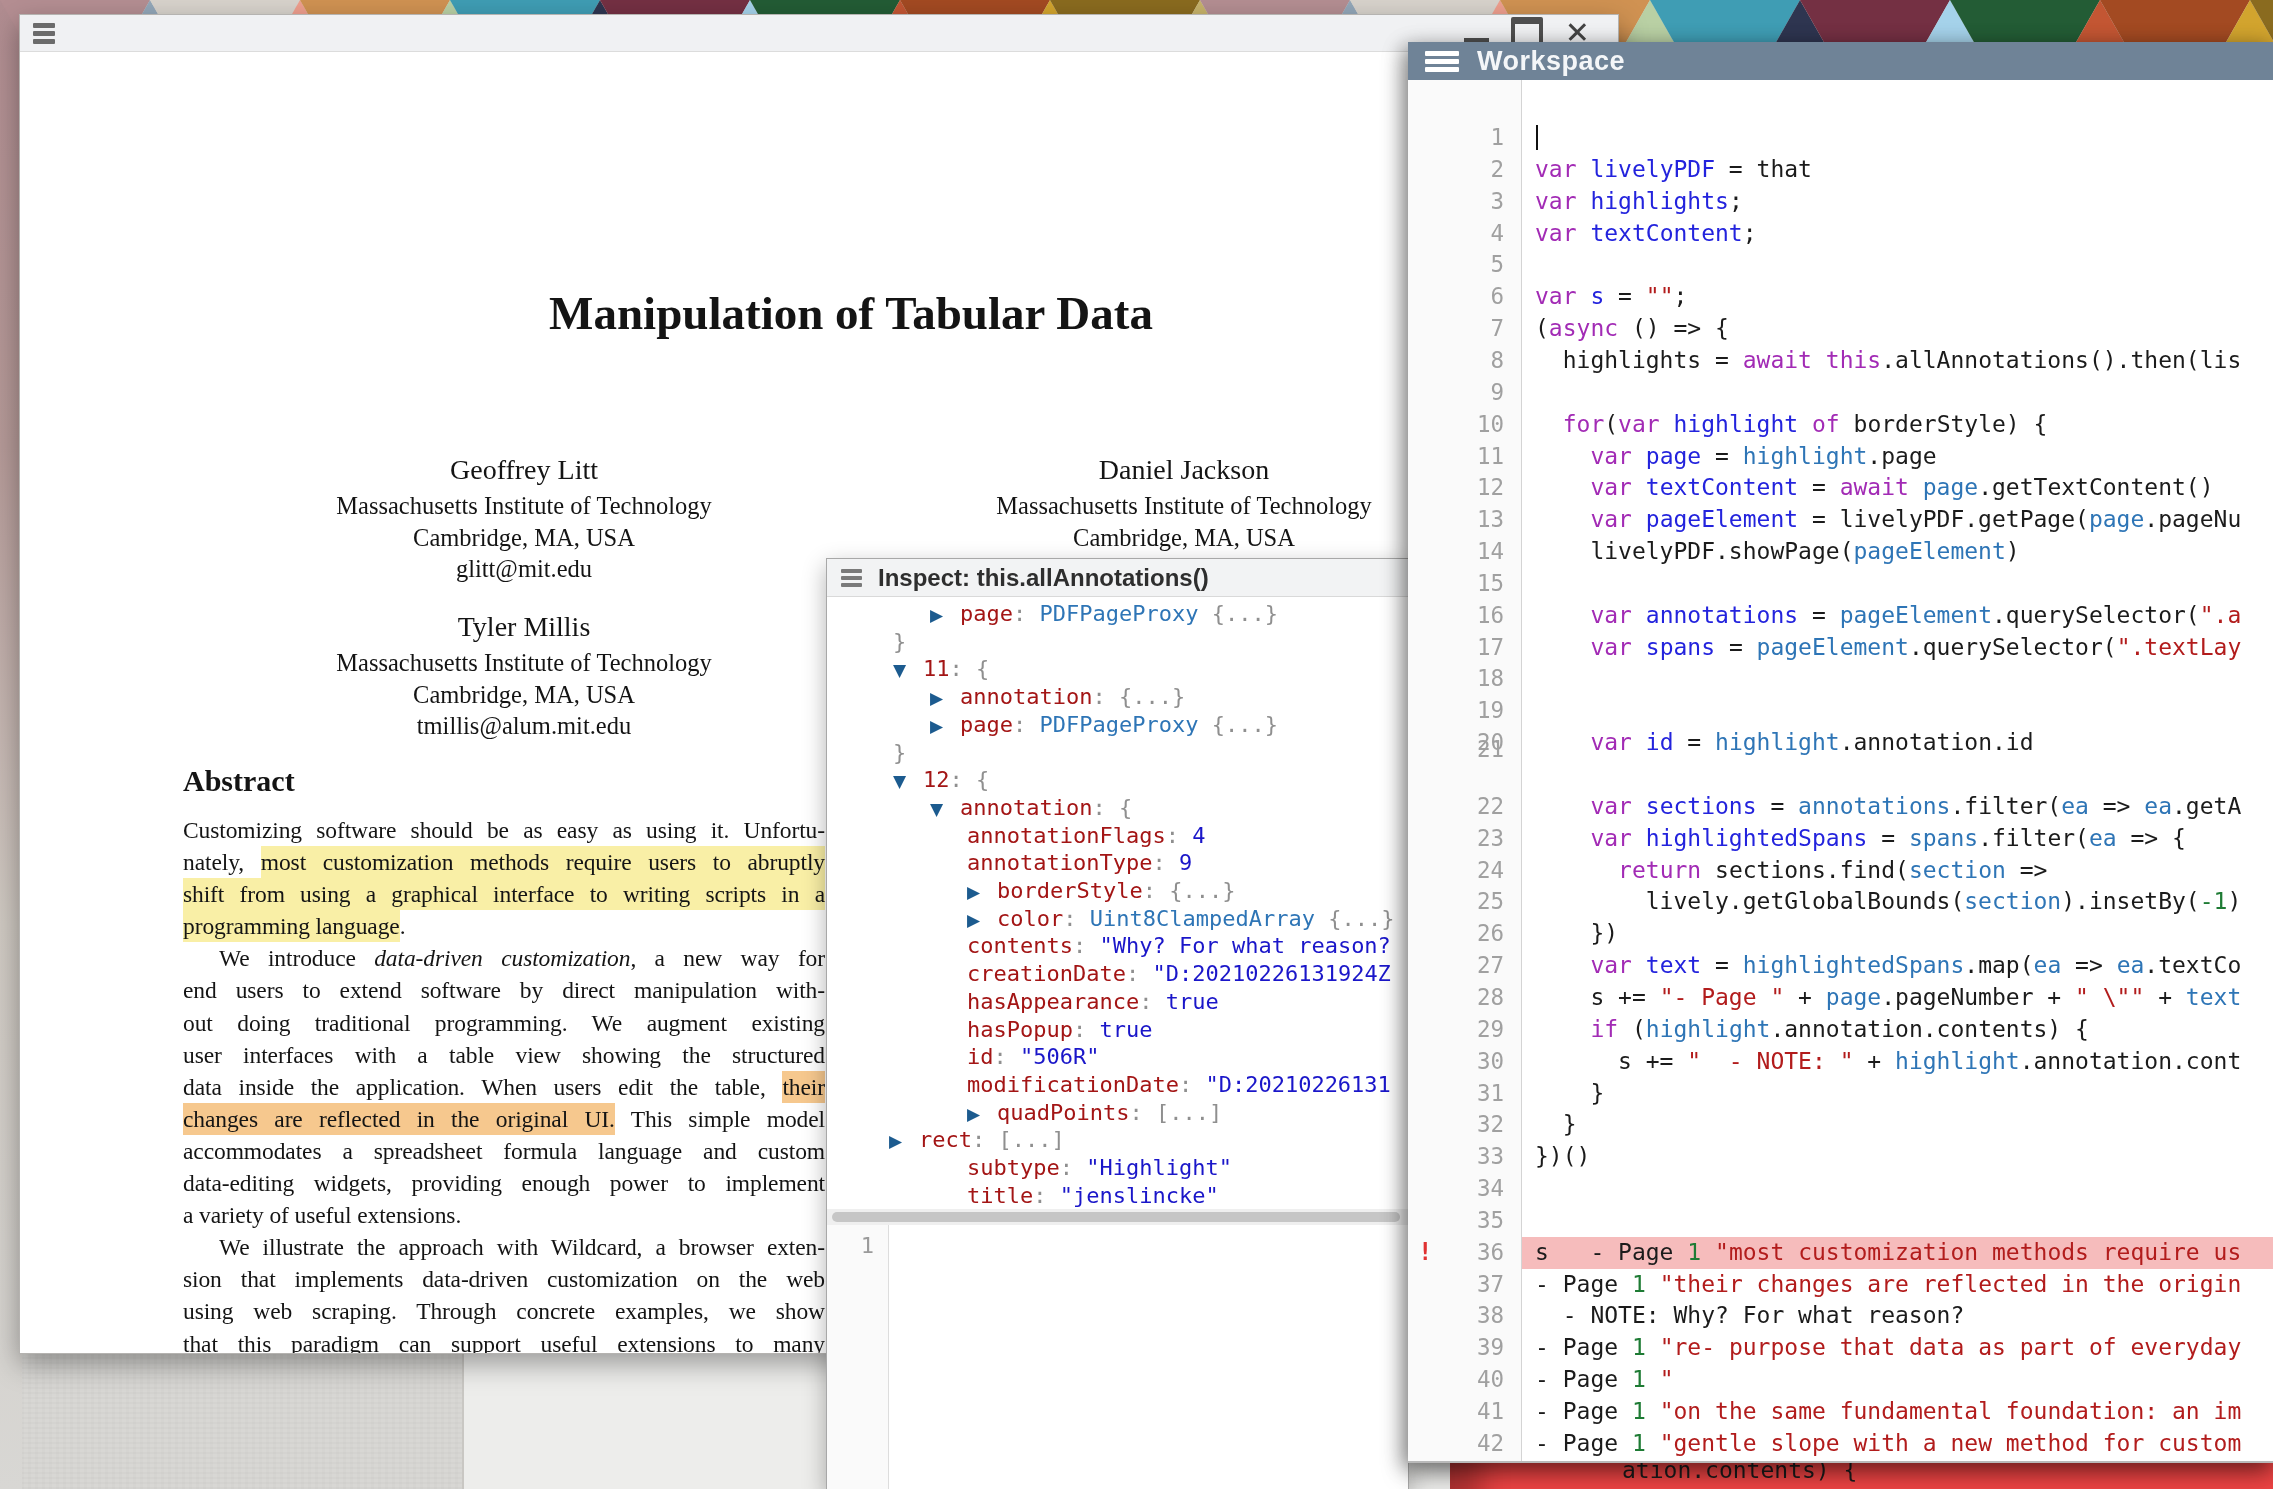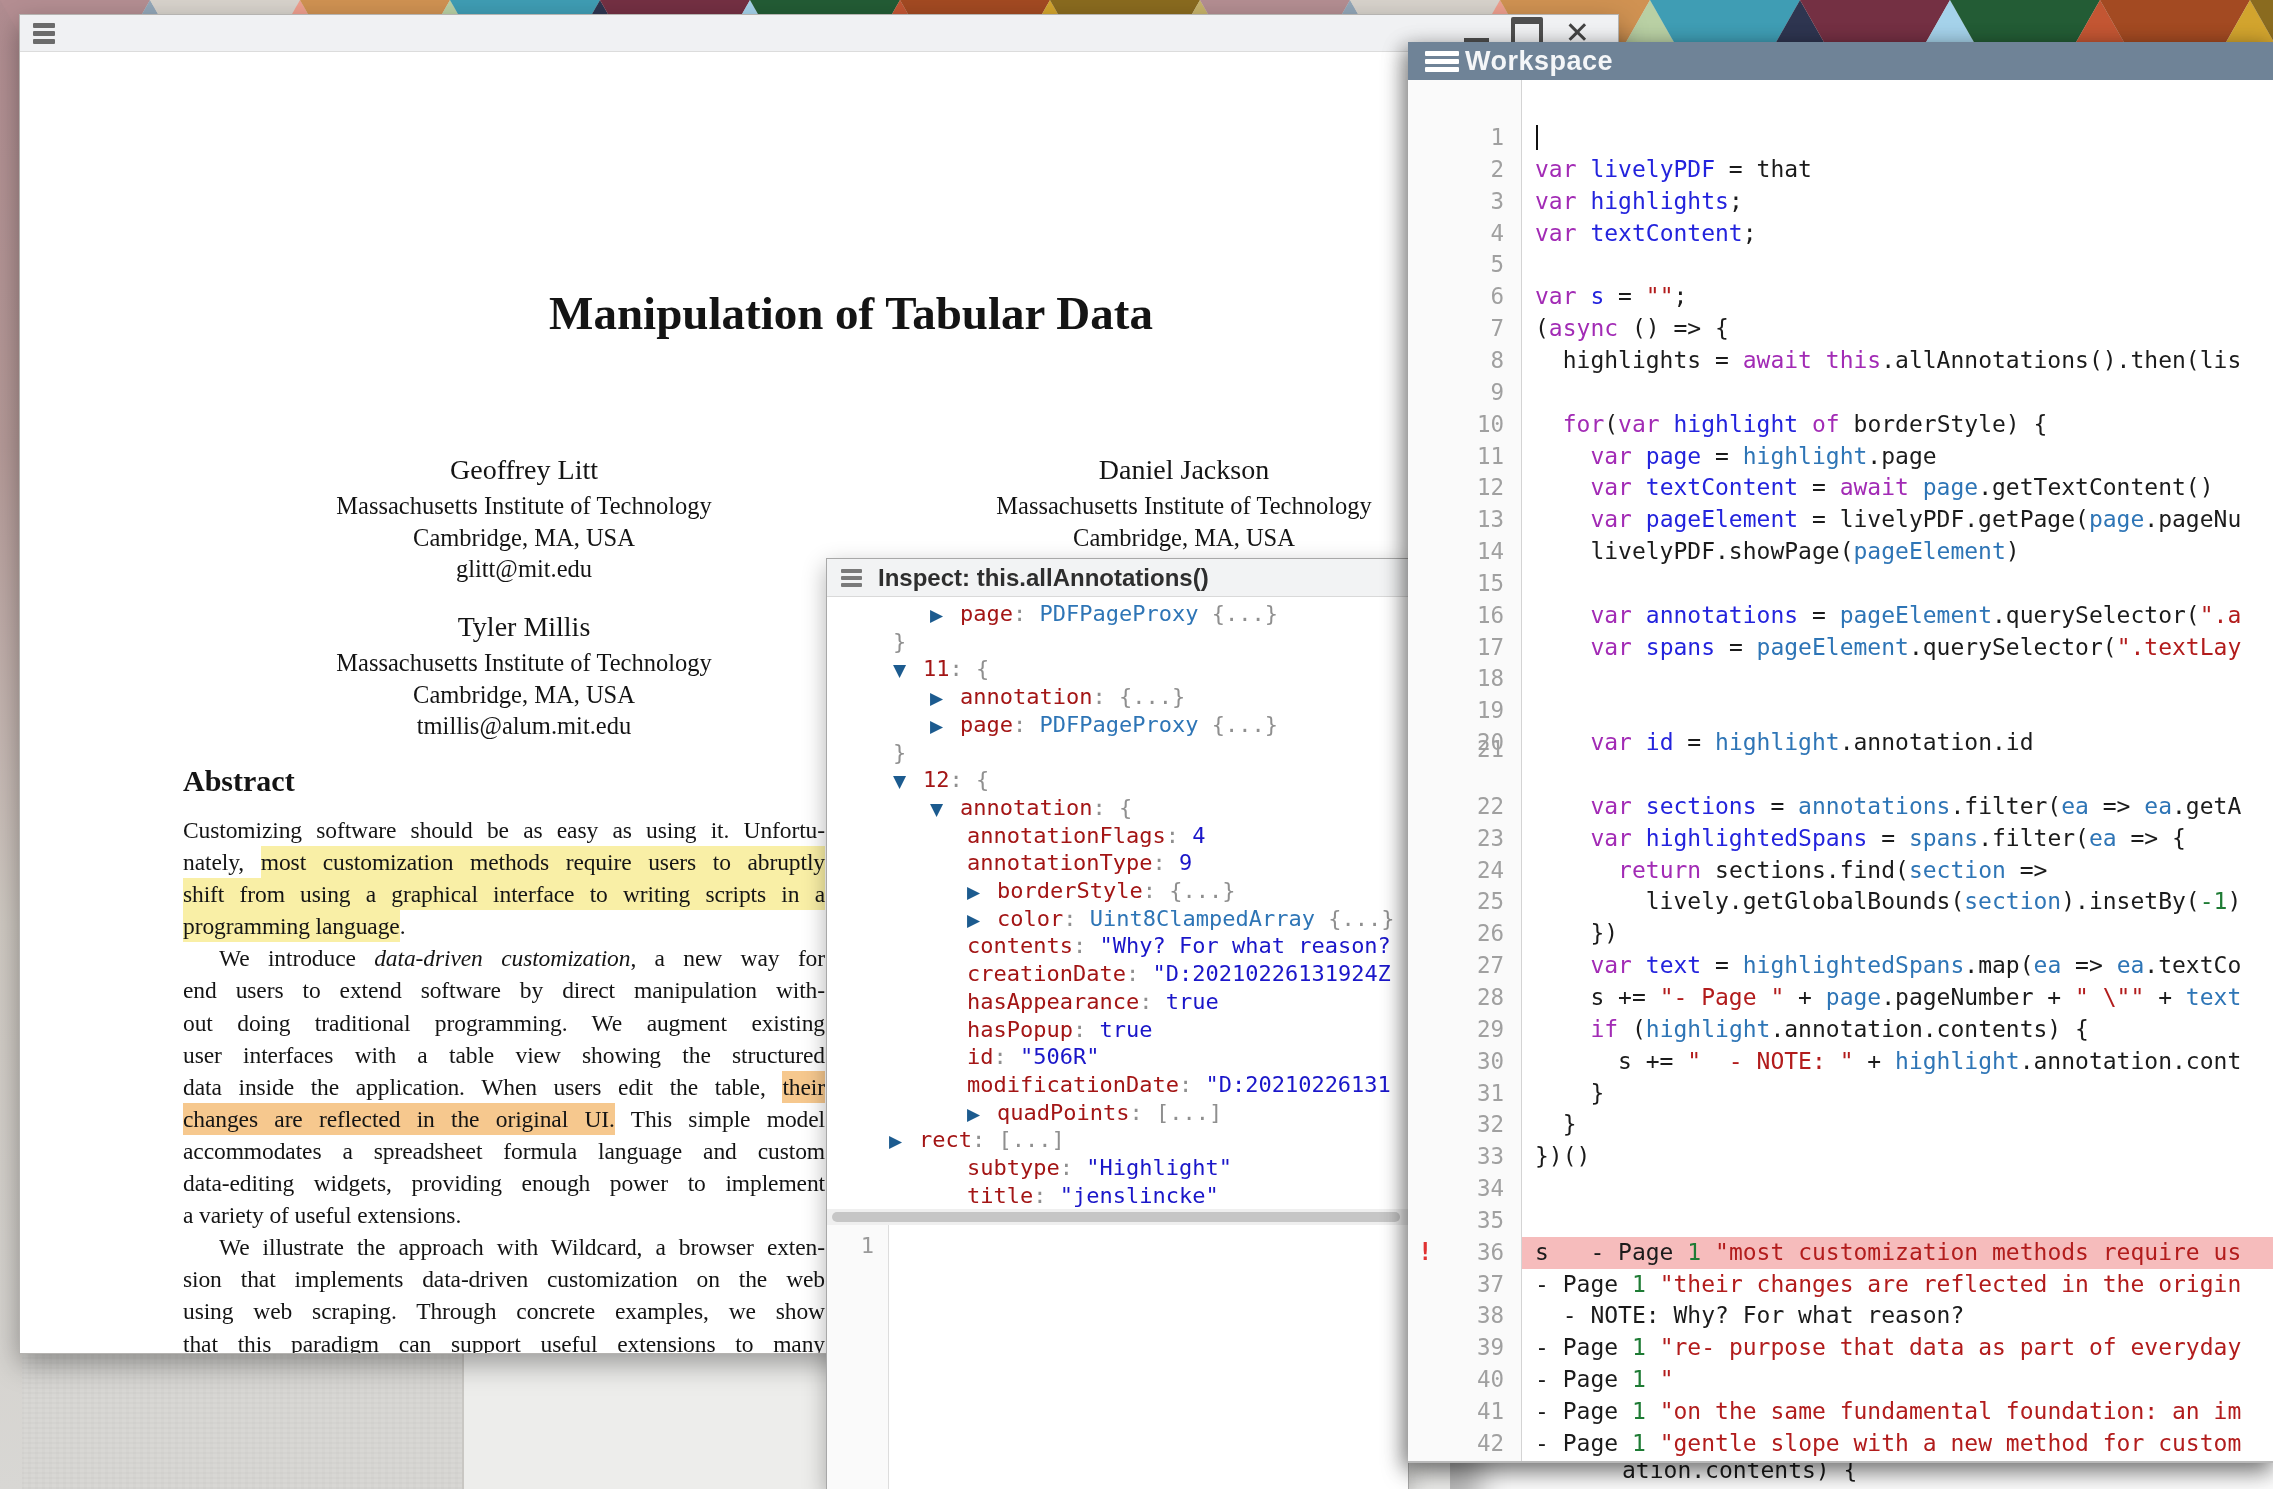--- a/index.html
+++ b/index.html
@@ -68,33 +68,33 @@
   #insp-editor{position:absolute;left:0;top:666px;right:0;bottom:0;background:#fff;}
   #insp-editor .gut{position:absolute;left:0;top:0;bottom:0;width:62px;background:#fafafa;border-right:1px solid #ddd;
     font-family:"DejaVu Sans Mono",monospace;font-size:22px;color:#9a9a9a;text-align:right;padding-top:8px;box-sizing:border-box;}
   #insp-editor .gut span{display:block;padding-right:14px;}
   
   #ws-win{left:1408px;top:42px;width:866px;height:1419px;border-bottom:2px solid #b9b9b9;
     box-shadow:0 10px 24px rgba(0,0,0,.4), -6px 4px 18px rgba(0,0,0,.28);z-index:30;}
   #ws-title-bar{height:38px;background:#6f8397;}
   #ws-title-bar .hamburger{margin-left:17px;}
   #ws-title-bar .hamburger i{width:34px;height:5px;background:#fff;margin:3px 0;}
-  #ws-title{margin-left:6px;font-size:27px;font-weight:bold;color:#f4f6f8;letter-spacing:.5px;}
+  #ws-title{margin-left:18px;font-size:27px;font-weight:bold;color:#f4f6f8;letter-spacing:.5px;}
   #ws-body{position:absolute;left:0;top:38px;right:0;bottom:0;background:#fff;overflow:hidden;
     font-family:"DejaVu Sans Mono", monospace;}
   #ws-gutter{position:absolute;left:0;top:0;width:113px;bottom:0;background:#fafafa;border-right:1px solid #d4d4d4;}
   .crow{position:absolute;left:0;right:0;height:31.85px;line-height:31.85px;white-space:pre;}
   .crow .num{position:absolute;left:0;width:96px;text-align:right;color:#a0a0a0;font-size:22.5px;}
   .crow .code{position:absolute;left:127px;font-size:23px;color:#1b1b1b;}
   .crow .errbg{position:absolute;left:114px;right:0;top:0;bottom:0;background:#f6bcbc;}
   .crow .bang{position:absolute;left:10px;color:#e03131;font-weight:bold;font-size:24px;}
   .ck{color:#a22bb5;} .cd{color:#2323dd;} .cu{color:#2e75b6;} .cs{color:#b21c1c;} .cn{color:#1e7b34;} .ct{color:#1b1b1b;}
   #ws-cursor{position:absolute;left:128px;width:2px;height:25px;background:#111;}
   
-  #bg-win{left:1450px;top:1440px;right:0;bottom:0;width:823px;height:49px;background:#ffffff;z-index:5;
+  #bg-win{left:1450px;top:1440px;right:0;bottom:0;width:823px;height:49px;background:#ef4444;z-index:5;
     box-shadow:inset 60px 10px 30px -30px rgba(0,0,0,.28);}
   #bg-win .code{position:absolute;left:172px;top:17px;font-family:"DejaVu Sans Mono",monospace;font-size:23px;color:#1b1b1b;white-space:pre;}
 </style>
 </head>
 <body>
 
 <div class="abs" id="left-wall"></div>
 <svg class="abs" id="bg-pattern" viewBox="0 0 2273 132" preserveAspectRatio="none">
     <polygon points="0,0 150,0 75,132" fill="#b48e92"></polygon>
     <polygon points="75,132 150,0 225,132" fill="#93a7b9"></polygon>

